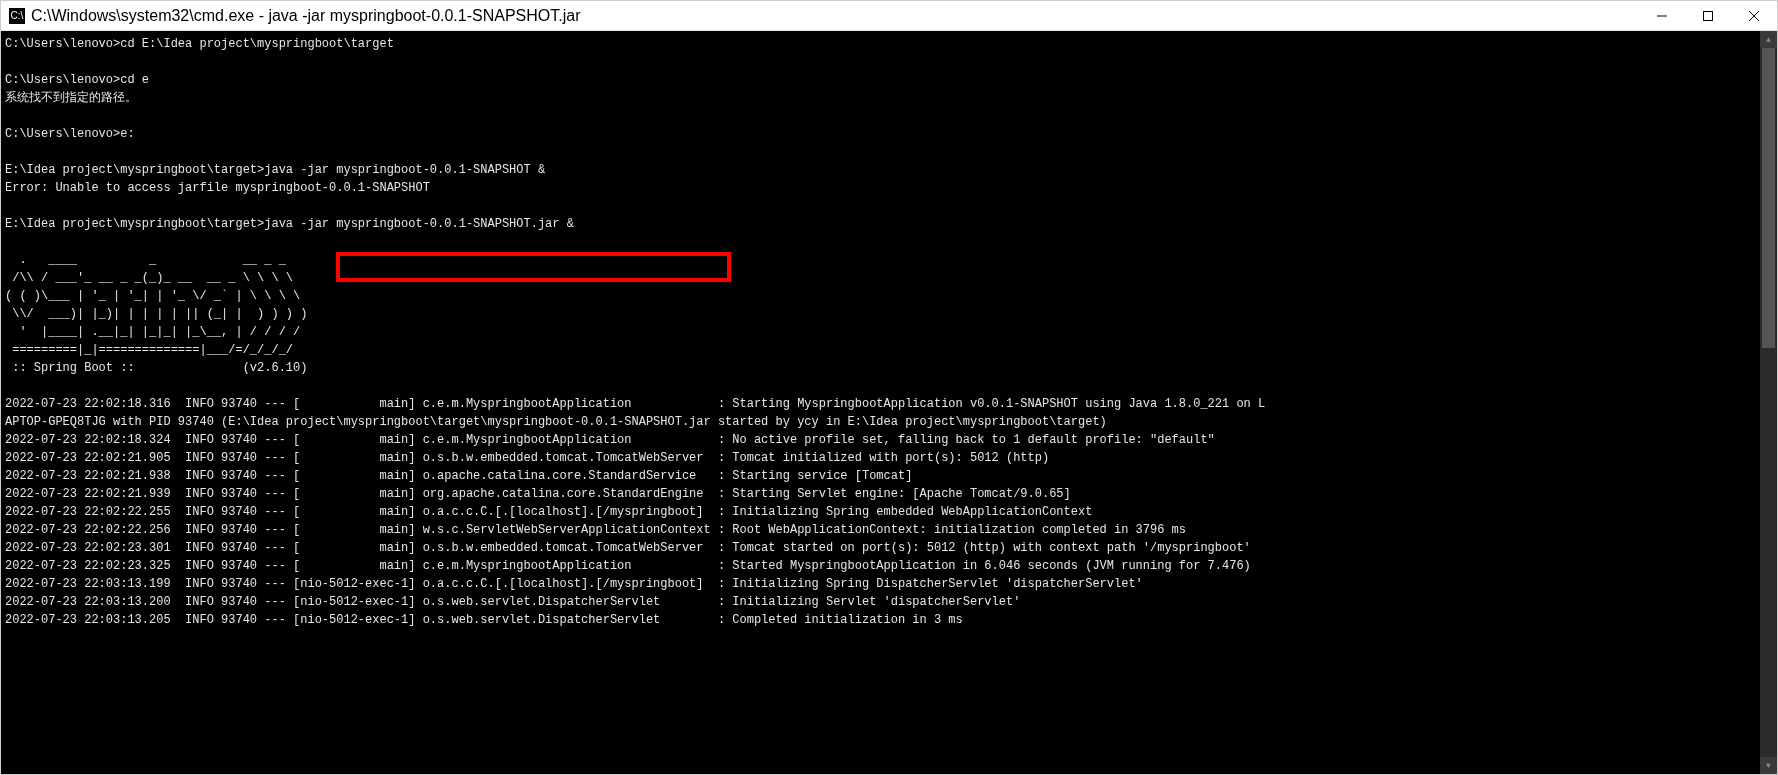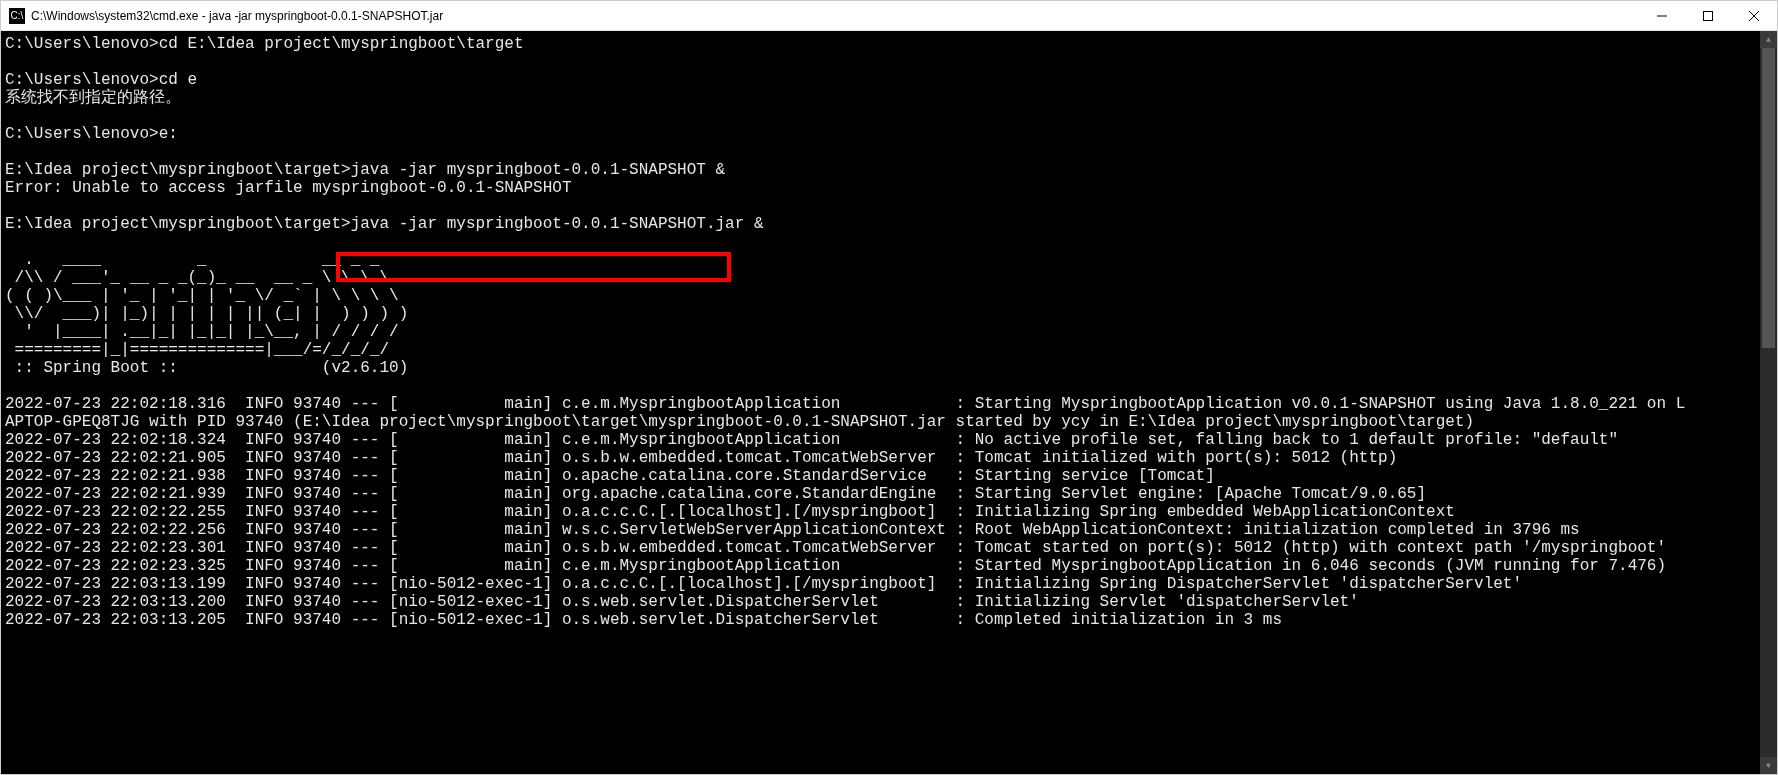--- a/index.html
+++ b/index.html
@@ -31,21 +31,21 @@
     align-items: center;
     justify-content: center;
     font-size: 10px;
     background: #000;
     color: #fff;
     font-family: sans-serif;
   }
   .titlebar .title {
     flex: 1;
     font-family: "Segoe UI", sans-serif;
-    font-size: 12px;
+    font-size: 16px;
     color: #000;
     white-space: nowrap;
     overflow: hidden;
   }
   .winbtn {
     width: 46px;
     height: 30px;
     display: flex;
     align-items: center;
     justify-content: center;
@@ -58,21 +58,21 @@
     background: #000;
     position: relative;
     overflow: hidden;
   }
   .terminal {
     position: absolute;
     left: 0; right: 17px; top: 0; bottom: 0;
     color: #e6e6e6;
     white-space: pre;
     font-family: "NSimSun", Consolas, "Courier New", monospace;
-    font-size: 16px;
+    font-size: 12px;
     line-height: 18px;
     padding: 4px 0 0 4px;
     overflow: hidden;
   }
   .scrollbar {
     position: absolute;
     right: 0; top: 0; bottom: 0;
     width: 17px;
     background: #2b2b2b;
     display: flex;

